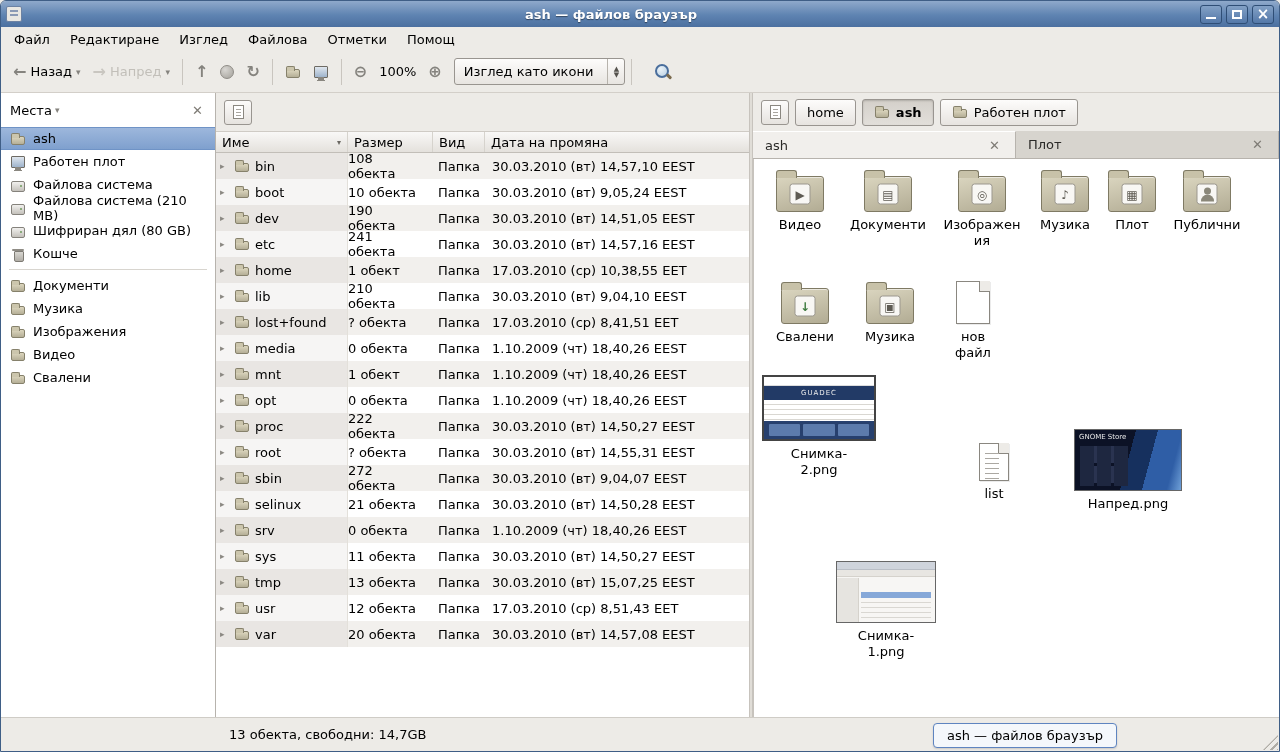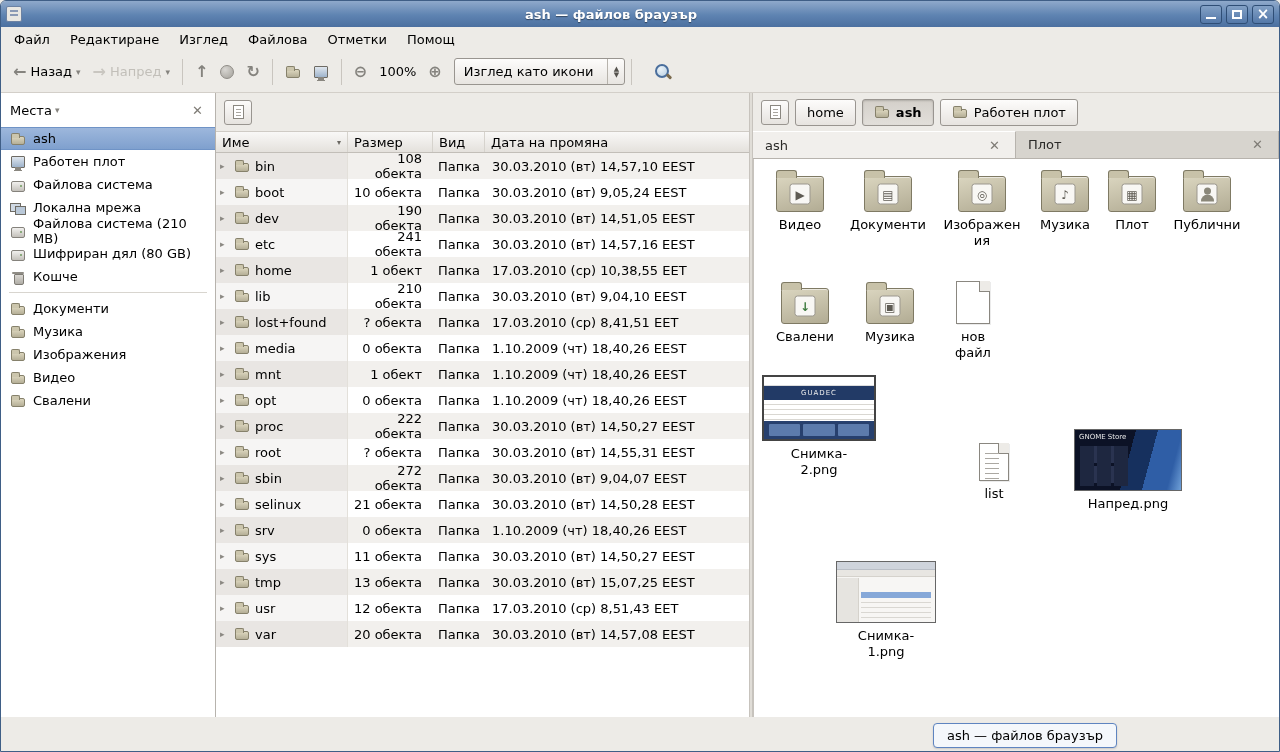--- a/index.html
+++ b/index.html
@@ -72,21 +72,21 @@
   .mini-paper::before{content:"";position:absolute;left:2px;top:3px;right:2px;height:1px;background:#A9A6A0;box-shadow:0 3px 0 #A9A6A0,0 6px 0 #A9A6A0}
   .thead{display:flex;height:22px;background:linear-gradient(#F9F8F7,#E4E1DC);border-top:1px solid #CFCBC5;border-bottom:1px solid #C2BEB8;flex:0 0 22px}
   .th{display:flex;align-items:center;gap:4px;padding:0 6px;border-right:1px solid #D6D3CD;font-size:13px}
   .th-name{width:132px}.th-size{width:85px}.th-type{width:52px}.th-date{flex:1;border-right:none}
   .sortchev{font-size:8px;color:#6B6862}
   .tlist{flex:1;background:#fff;overflow:hidden}
   .trow{display:flex;height:26px;align-items:center}
   .trow:nth-child(odd){background:#F2F0ED}
   .c-name{width:132px;height:100%;display:flex;align-items:center;gap:5px;padding:0 4px;background:rgba(94,86,70,.06);border-right:1px solid #E3E0DA}
   .tw{font-size:9px;color:#8B8882;width:9px;flex:0 0 9px}
-  .c-size{width:85px;text-align:right;padding-right:11px}
+  .c-size{width:85px;text-align:left;padding-right:11px}
   .c-type{width:52px;padding-left:5px}
   .c-date{flex:1;padding-left:7px;white-space:nowrap}
 
   
   .rightpane{flex:1;display:flex;flex-direction:column;background:#EDEBE7;min-width:0}
   .crumbs{height:38px;display:flex;align-items:center;gap:6px;padding:0 8px}
   .crumb{height:27px;display:flex;align-items:center;gap:6px;padding:0 11px;border:1px solid #999590;border-radius:3px;background:linear-gradient(#FDFCFB,#E7E4E0)}
   .crumb.active{background:linear-gradient(#D4D0CA,#E2DFDA);box-shadow:inset 0 1px 2px rgba(0,0,0,.18);font-weight:bold}
   .tabsrow{display:flex;height:28px;background:#D7D4CE;border-bottom:1px solid #B7B3AD;flex:0 0 28px}
   .tab{flex:1;display:flex;align-items:center;padding:0 12px;border-right:1px solid #B7B3AD;color:#2B2A28}
@@ -222,24 +222,20 @@
         </div>
       <div class="sitem">
           <span class="icn desktop"></span>
           <span>Работен плот</span>
         </div>
       <div class="sitem">
           <span class="icn drive"></span>
           <span>Файлова система</span>
         </div>
       <div class="sitem">
-          <span class="icn network"></span>
-          <span>Локална мрежа</span>
-        </div>
-      <div class="sitem">
           <span class="icn drive"></span>
           <span>Файлова система (210 MB)</span>
         </div>
       <div class="sitem">
           <span class="icn drive"></span>
           <span>Шифриран дял (80 GB)</span>
         </div>
       <div class="sitem">
           <span class="icn trash"></span>
           <span>Кошче</span>
@@ -603,18 +599,22 @@
             <div class="t1-row"></div>
             <div class="t1-lines"></div>
           </div>
           <div class="ivlabel" style="max-width:64px">Снимка-1.png</div>
         </div>
 
       </div>
     </div>
   </div>
 
+  <div class="statusbar">
+    <span>13 обекта, свободни: 14,7GB</span>
+    <span class="grip"></span>
+  </div>
 
   <div class="taskbtn">
     <span>ash — файлов браузър</span>
   </div>
 
 </div>
 
 </body></html>

